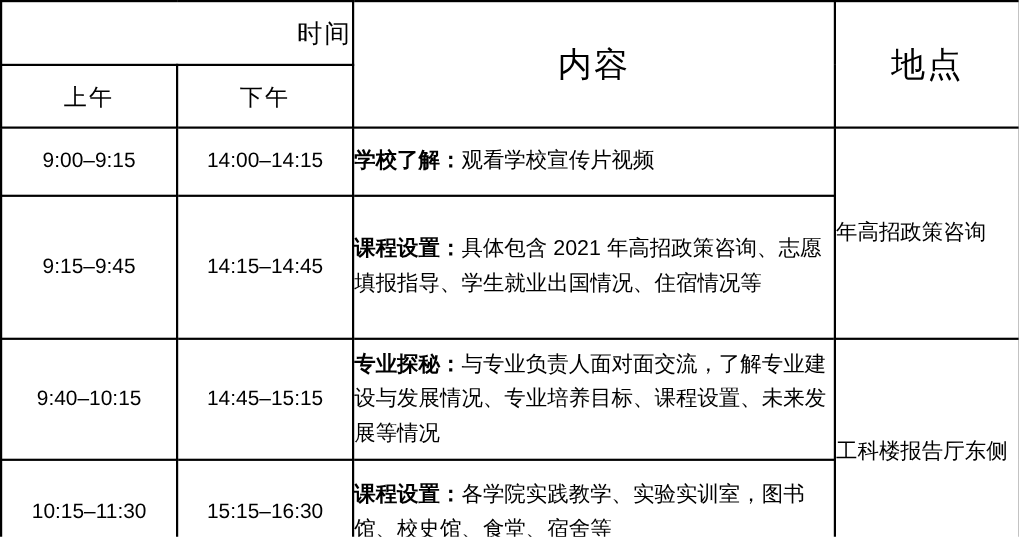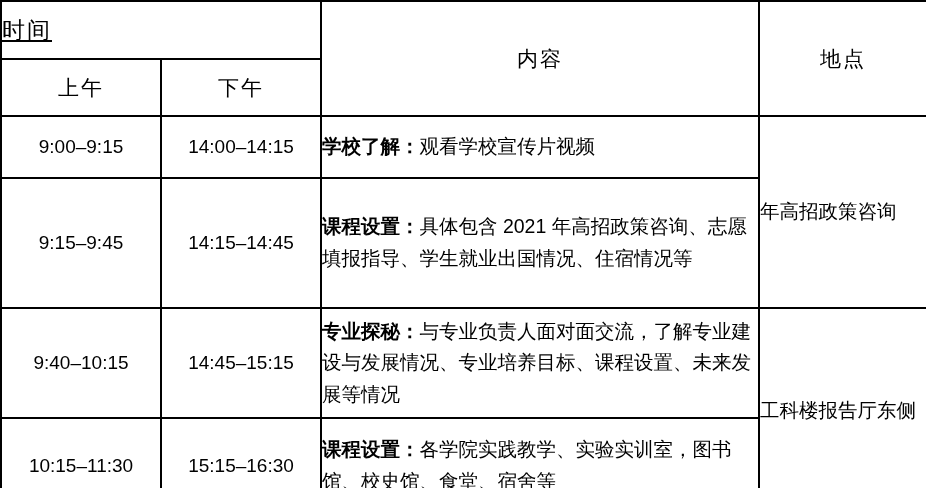--- a/index.html
+++ b/index.html
@@ -33,38 +33,37 @@
     font-weight: normal;
     background: #ffffff;
   }
   
   col.c-am  { width: 160px; }
   col.c-pm  { width: 160px; }
   col.c-content { width: 438px; }
   col.c-place { width: 168px; }
 
   .hdr-time {
-    text-align: left;
+    text-align: right;
     font-size: 23px;
     font-weight: bold;
     letter-spacing: 2px;
     height: 56px;
-    text-decoration: underline;
   }
   .hdr-sub {
     text-align: center;
     font-size: 21px;
     font-weight: bold;
     letter-spacing: 2px;
     height: 55px;
     margin-top: 36px;
   }
   .hdr-big {
     text-align: center;
-    font-size: 21px;
+    font-size: 31px;
     font-weight: bold;
     letter-spacing: 2px;
   }
   .time-cell {
     text-align: center;
     font-size: 19px;
     white-space: nowrap;
   }
   .content-cell {
     text-align: left;

